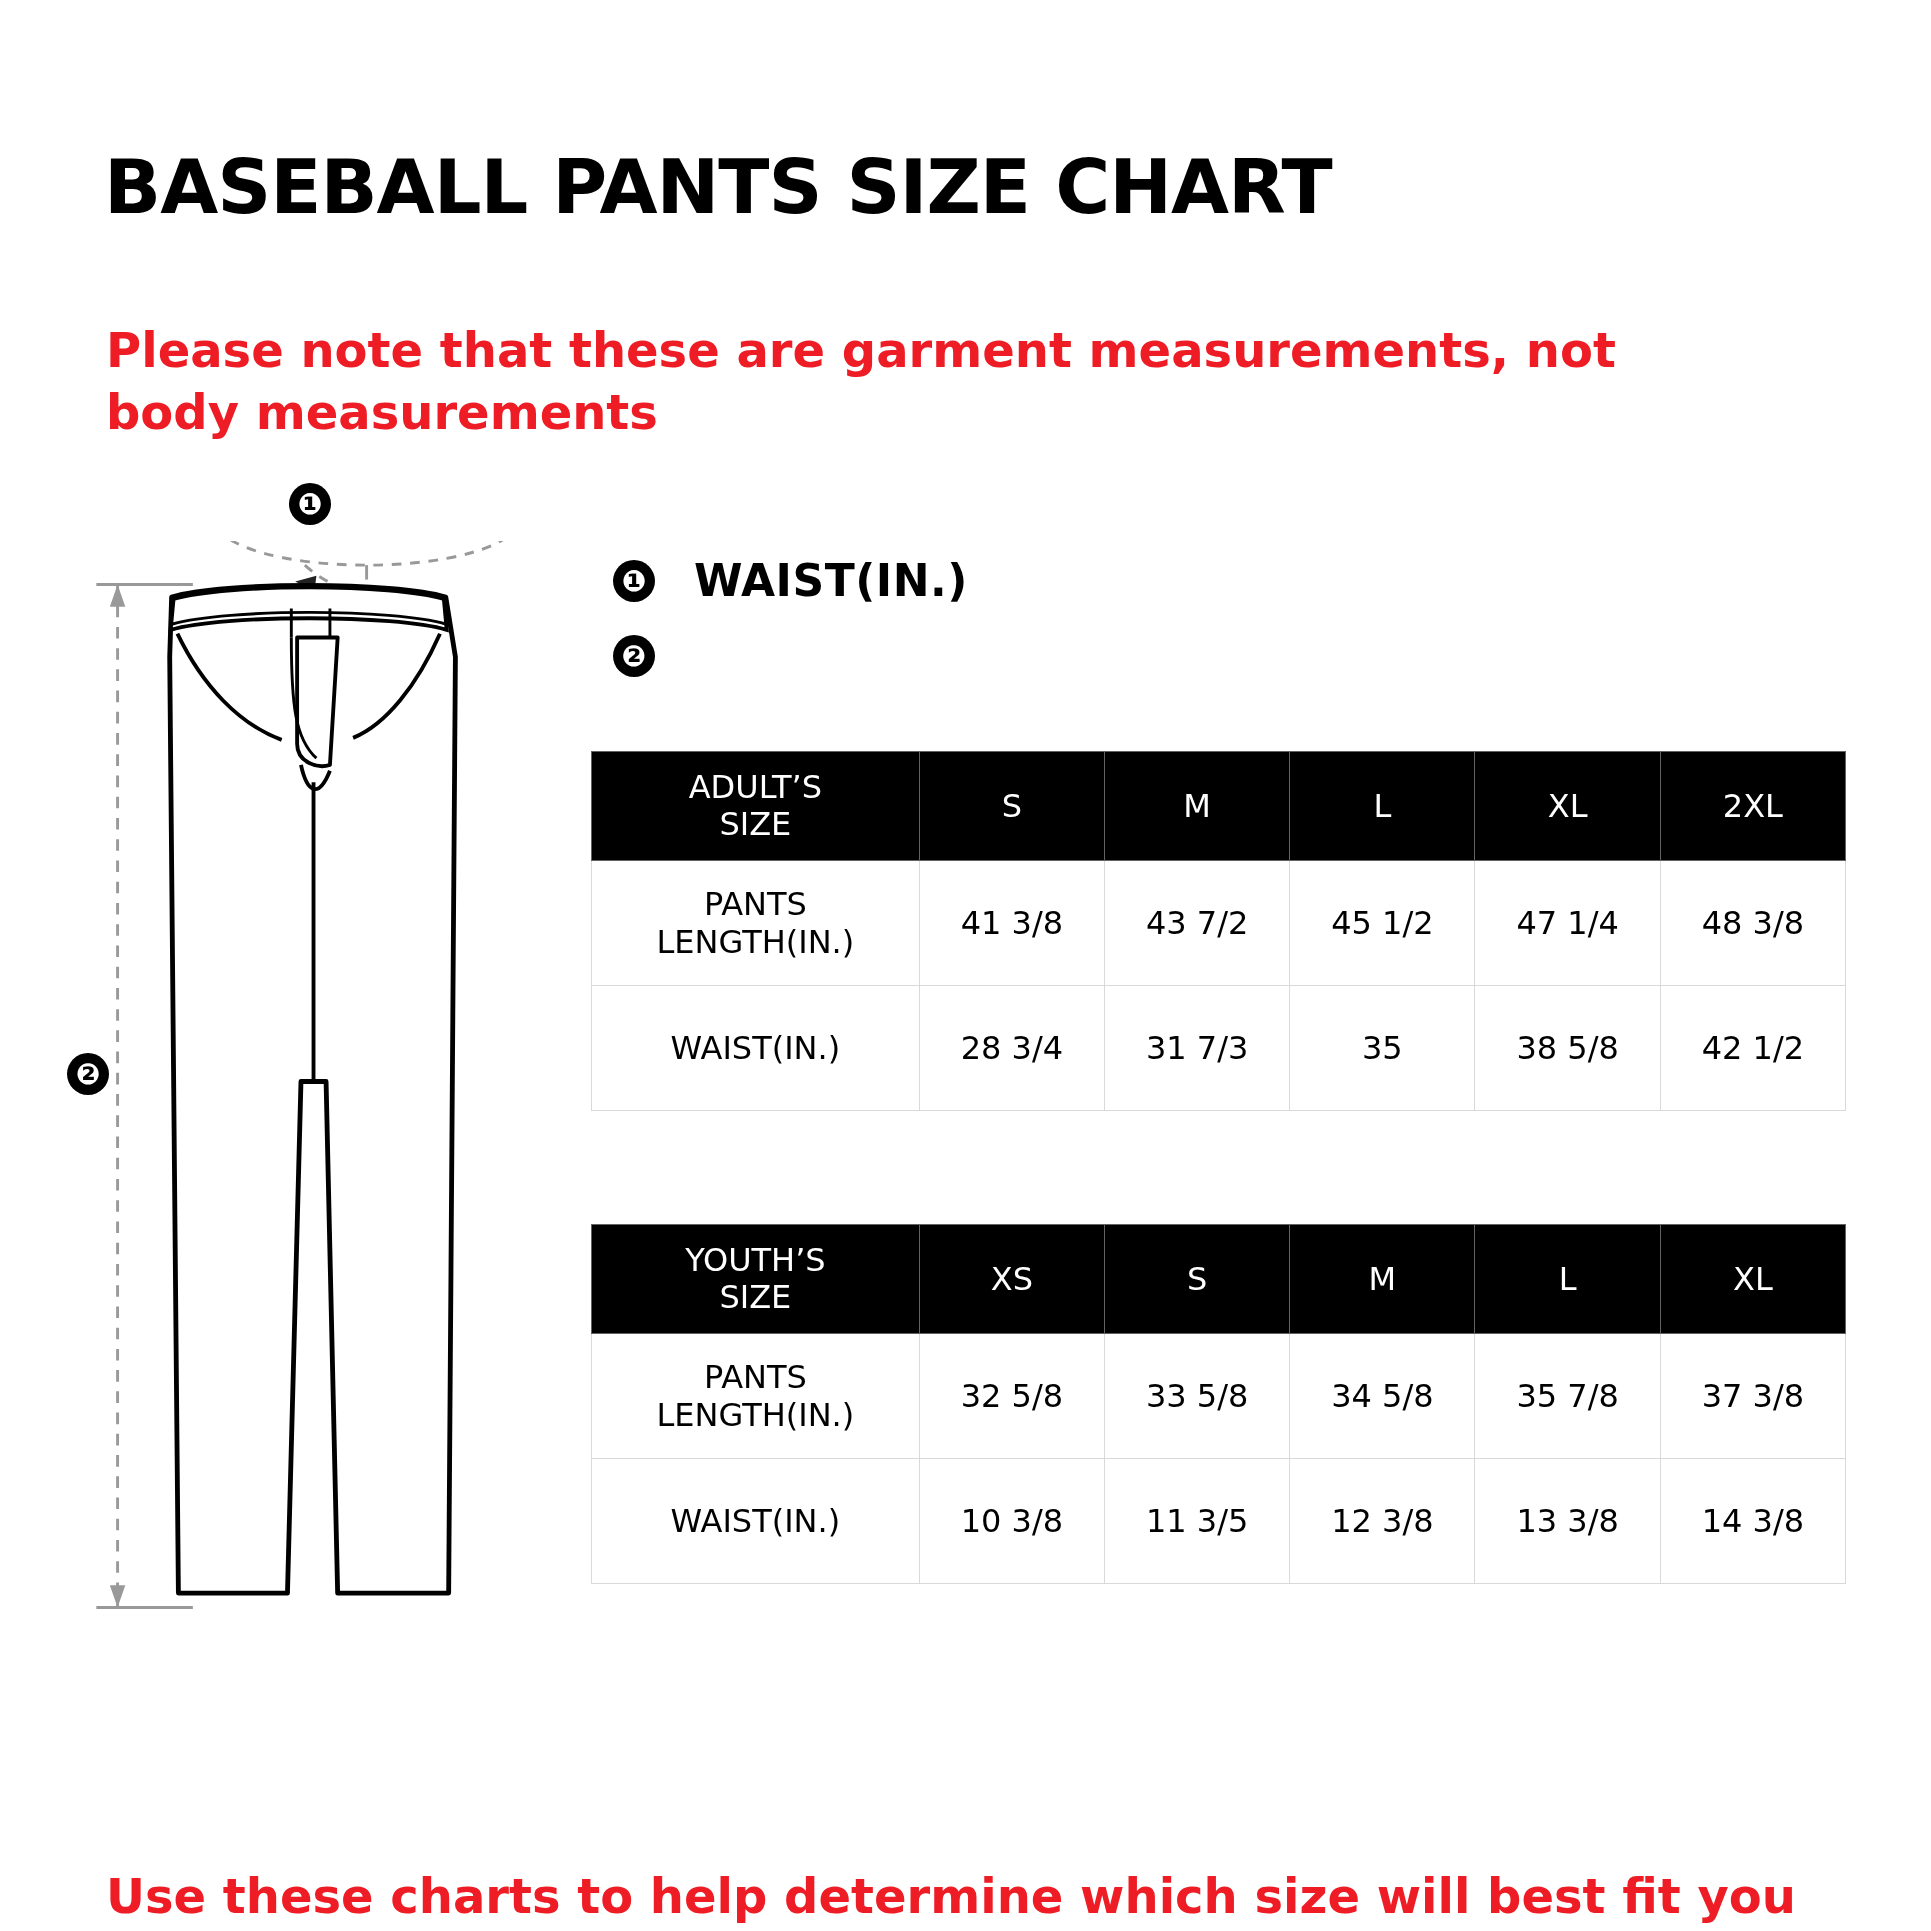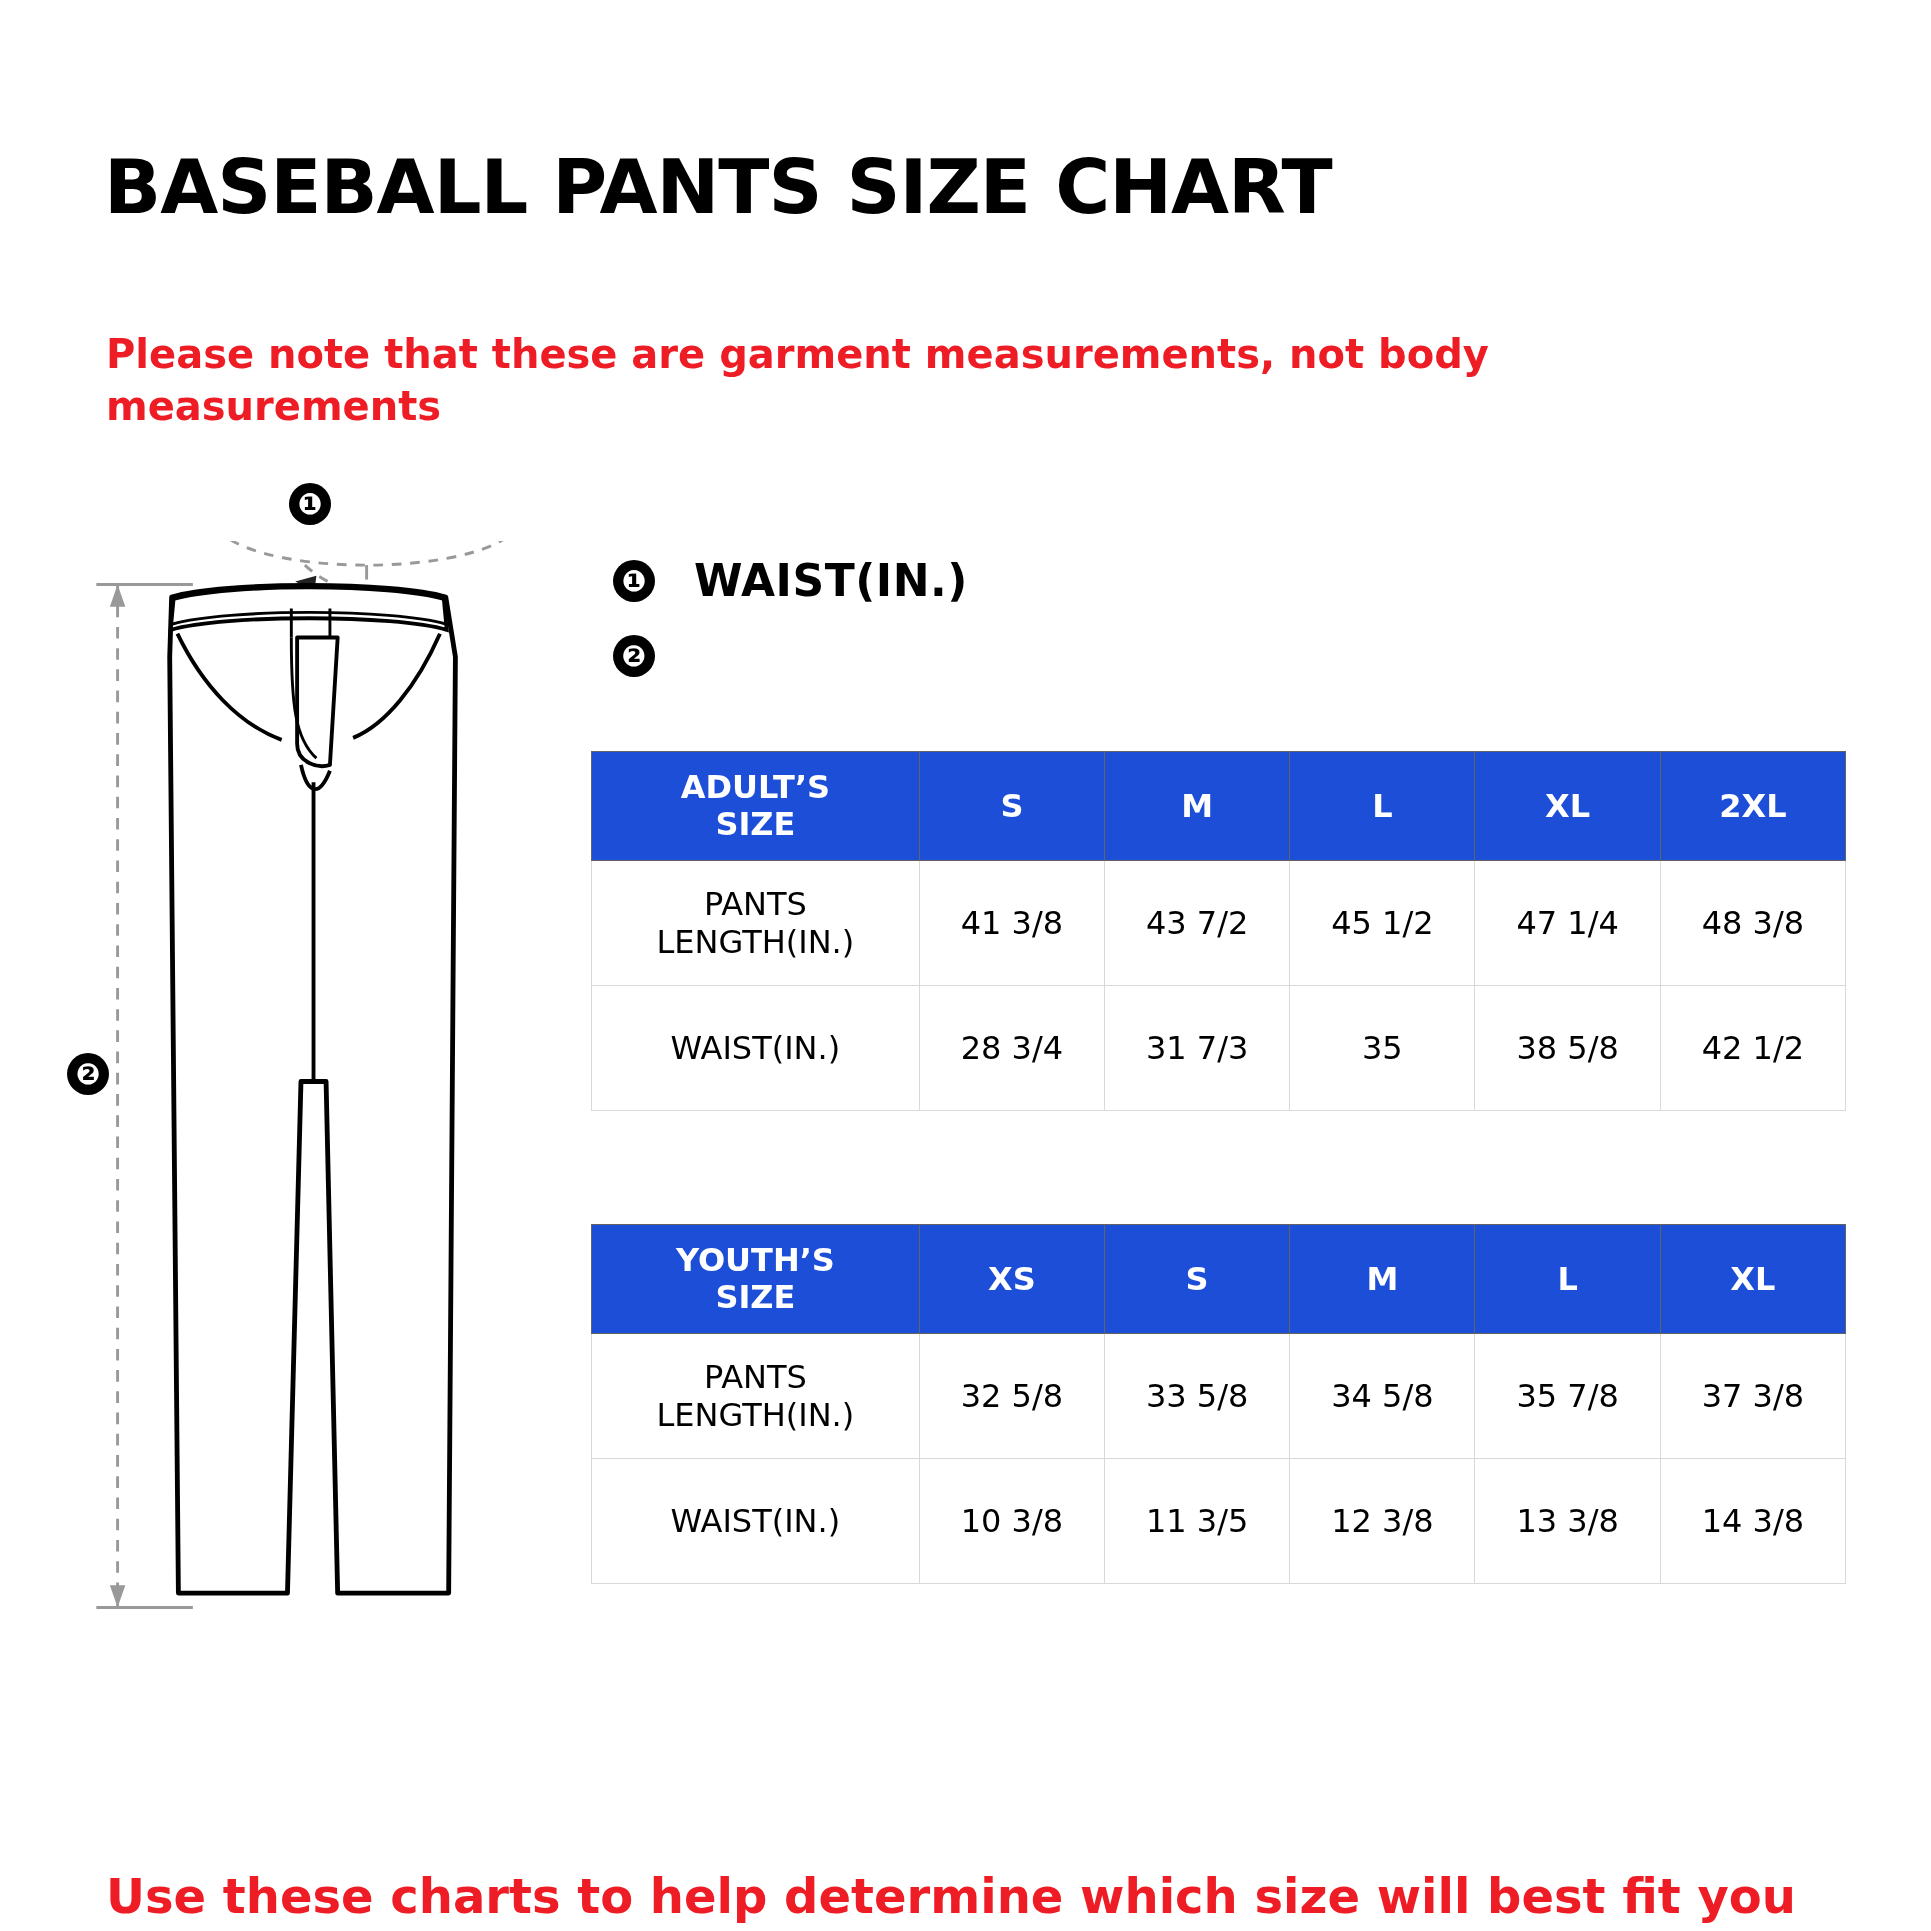--- a/index.html
+++ b/index.html
@@ -31,23 +31,23 @@
     font-size: 75px;
     font-weight: bold;
     letter-spacing: -1px;
     line-height: 1;
     white-space: nowrap;
     font-family: "DejaVu Sans", sans-serif;
   }
   .note {
     position: absolute;
     left: 106px;
-    top: 288px;
+    top: 271px;
     width: 1526px;
-    font-size: 40px;
+    font-size: 48px;
     font-weight: bold;
     color: #ee1c24;
     line-height: 1.3;
     font-family: "DejaVu Sans", sans-serif;
   }
   .footer-note {
     position: absolute;
     left: 106px;
     top: 1817px;
     width: 1719px;
@@ -127,25 +127,25 @@
   .tbl th, .tbl td {
     border: 1.9px solid #d9d9d9;
     text-align: center;
     vertical-align: middle;
     font-size: 32px;
     font-family: "DejaVu Sans", sans-serif;
     color: #000;
     padding: 0 3.9px;
   }
   .tbl thead th {
-    background: #1d4ed8;
+    background: #000000;
     color: #ffffff;
     height: 108px;
     border: 1.9px solid #636363;
-    font-weight: bold;
+    font-weight: normal;
     line-height: 1.15;
   }
   .tbl tbody td {
     height: 124px;
     background: #ffffff;
     font-weight: normal;
   }
   .tbl tbody td.rowhdr {
     line-height: 1.2;
   }

